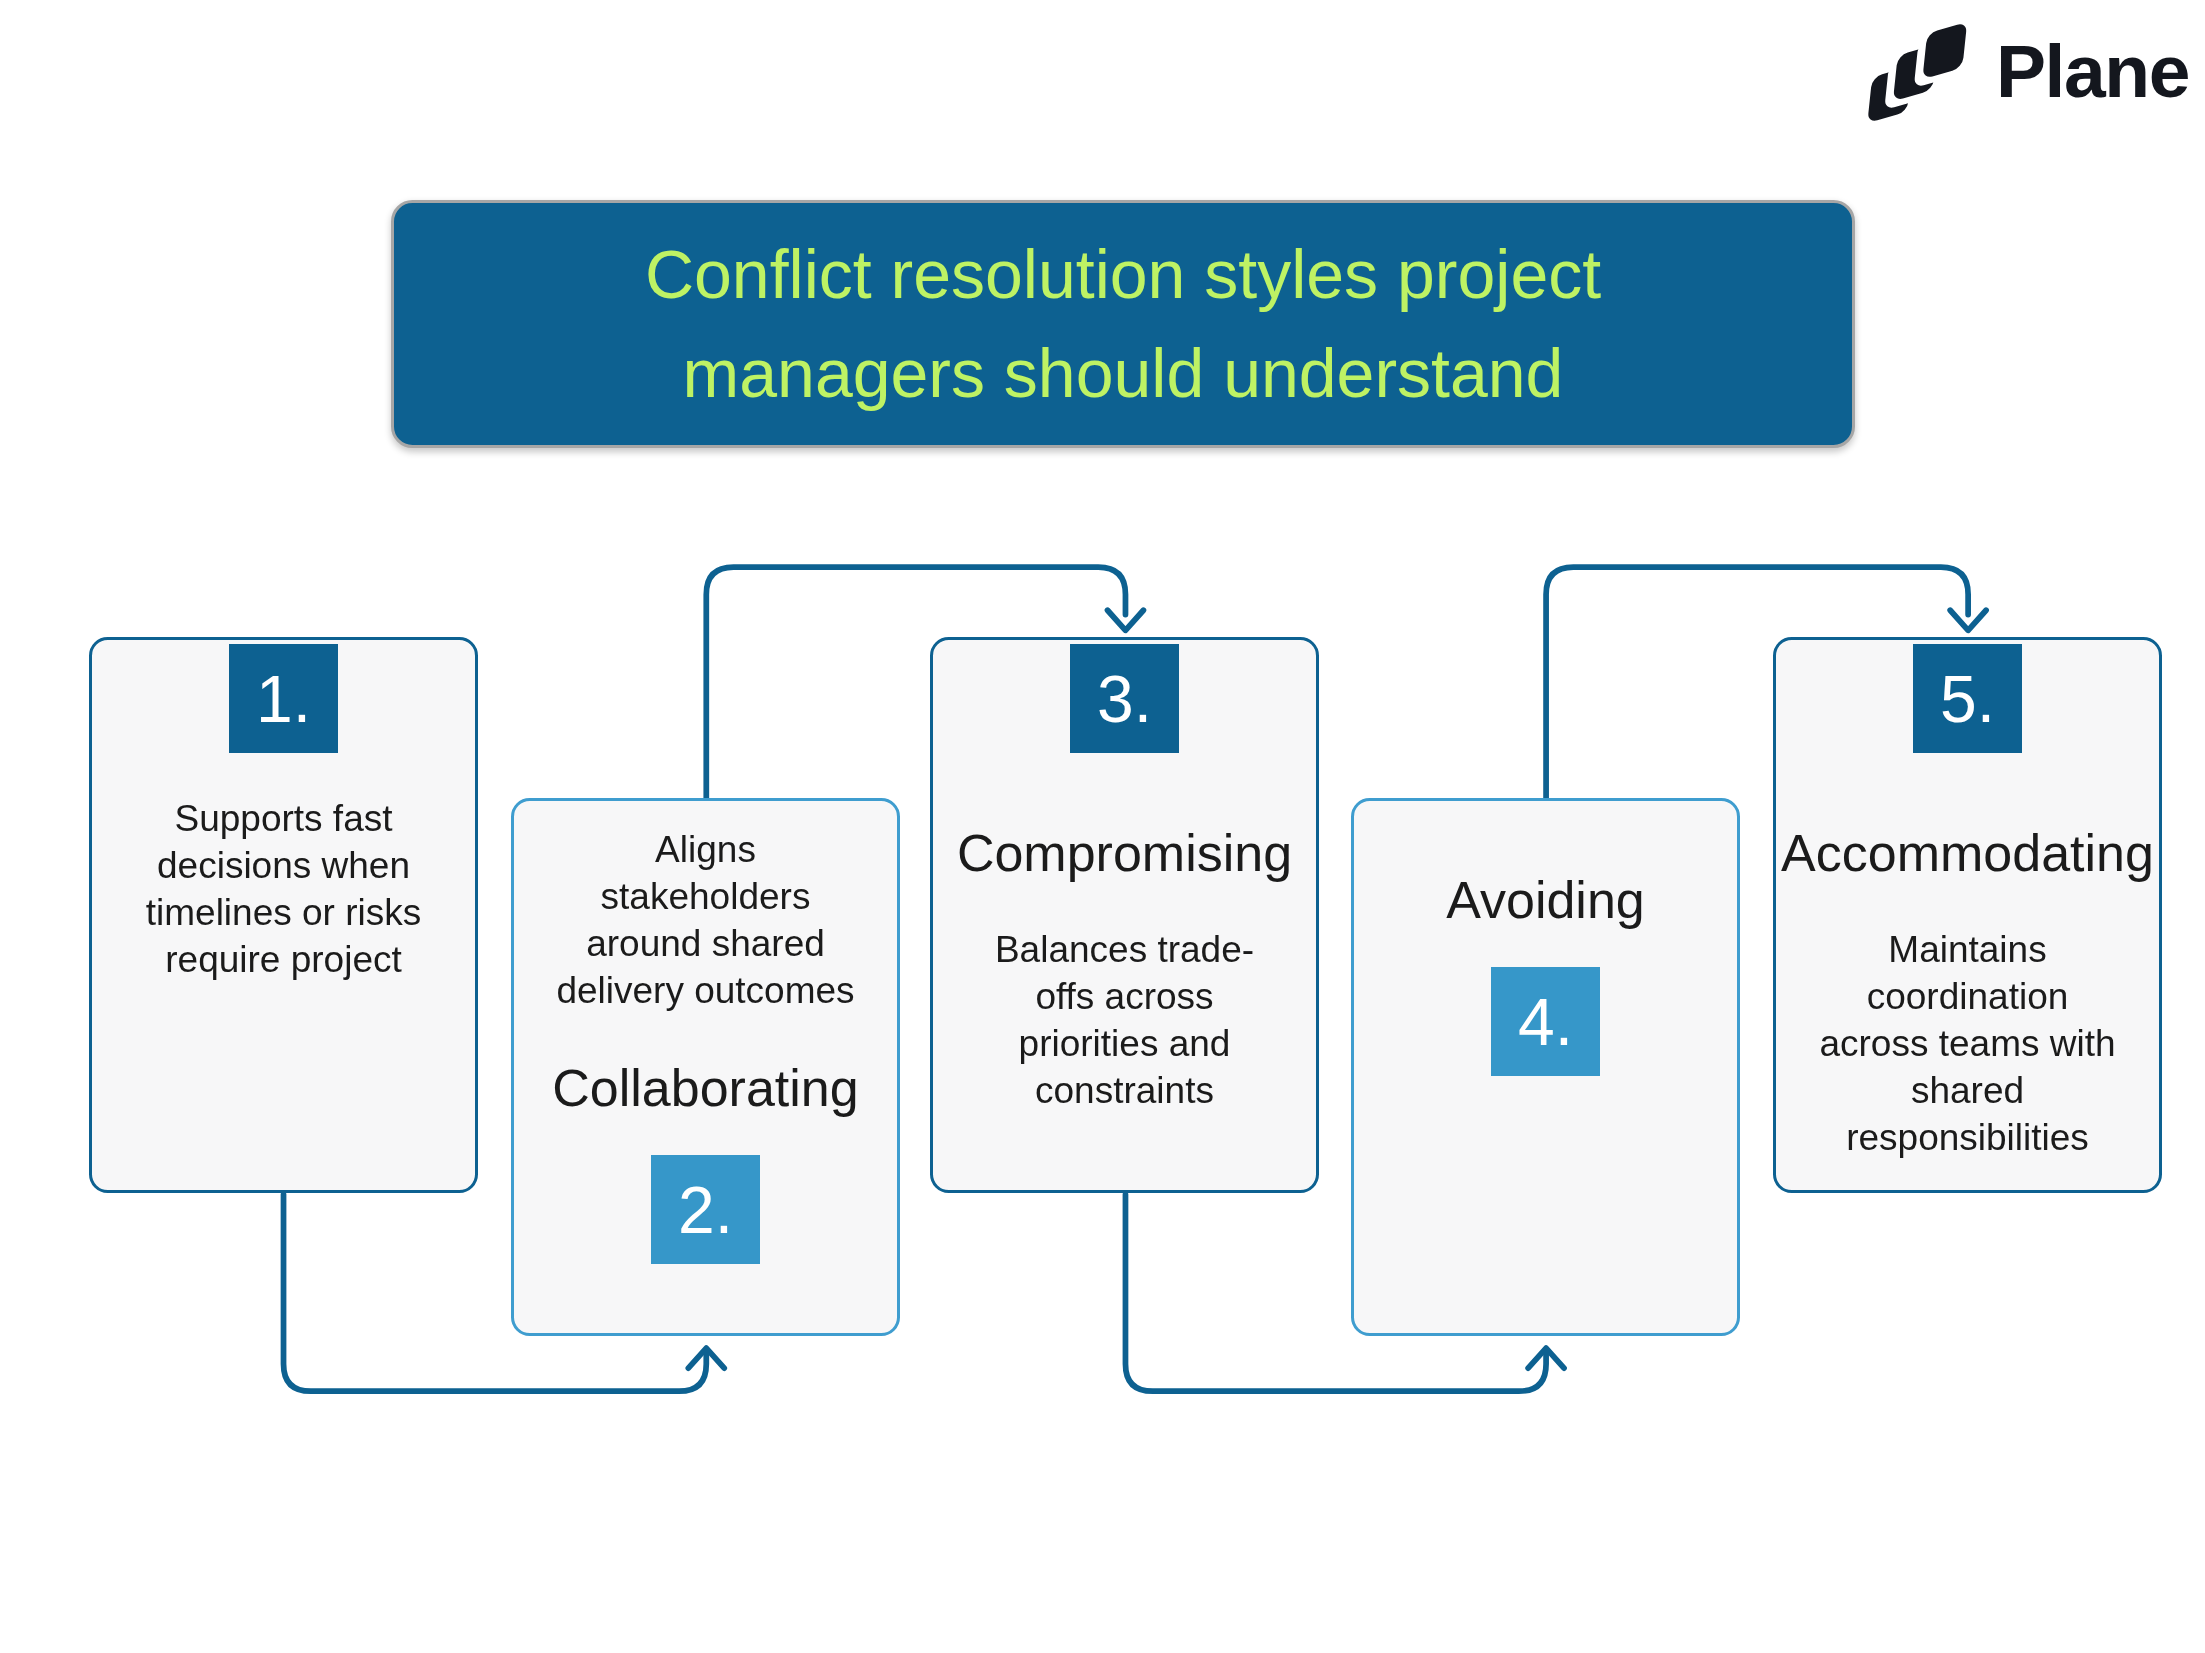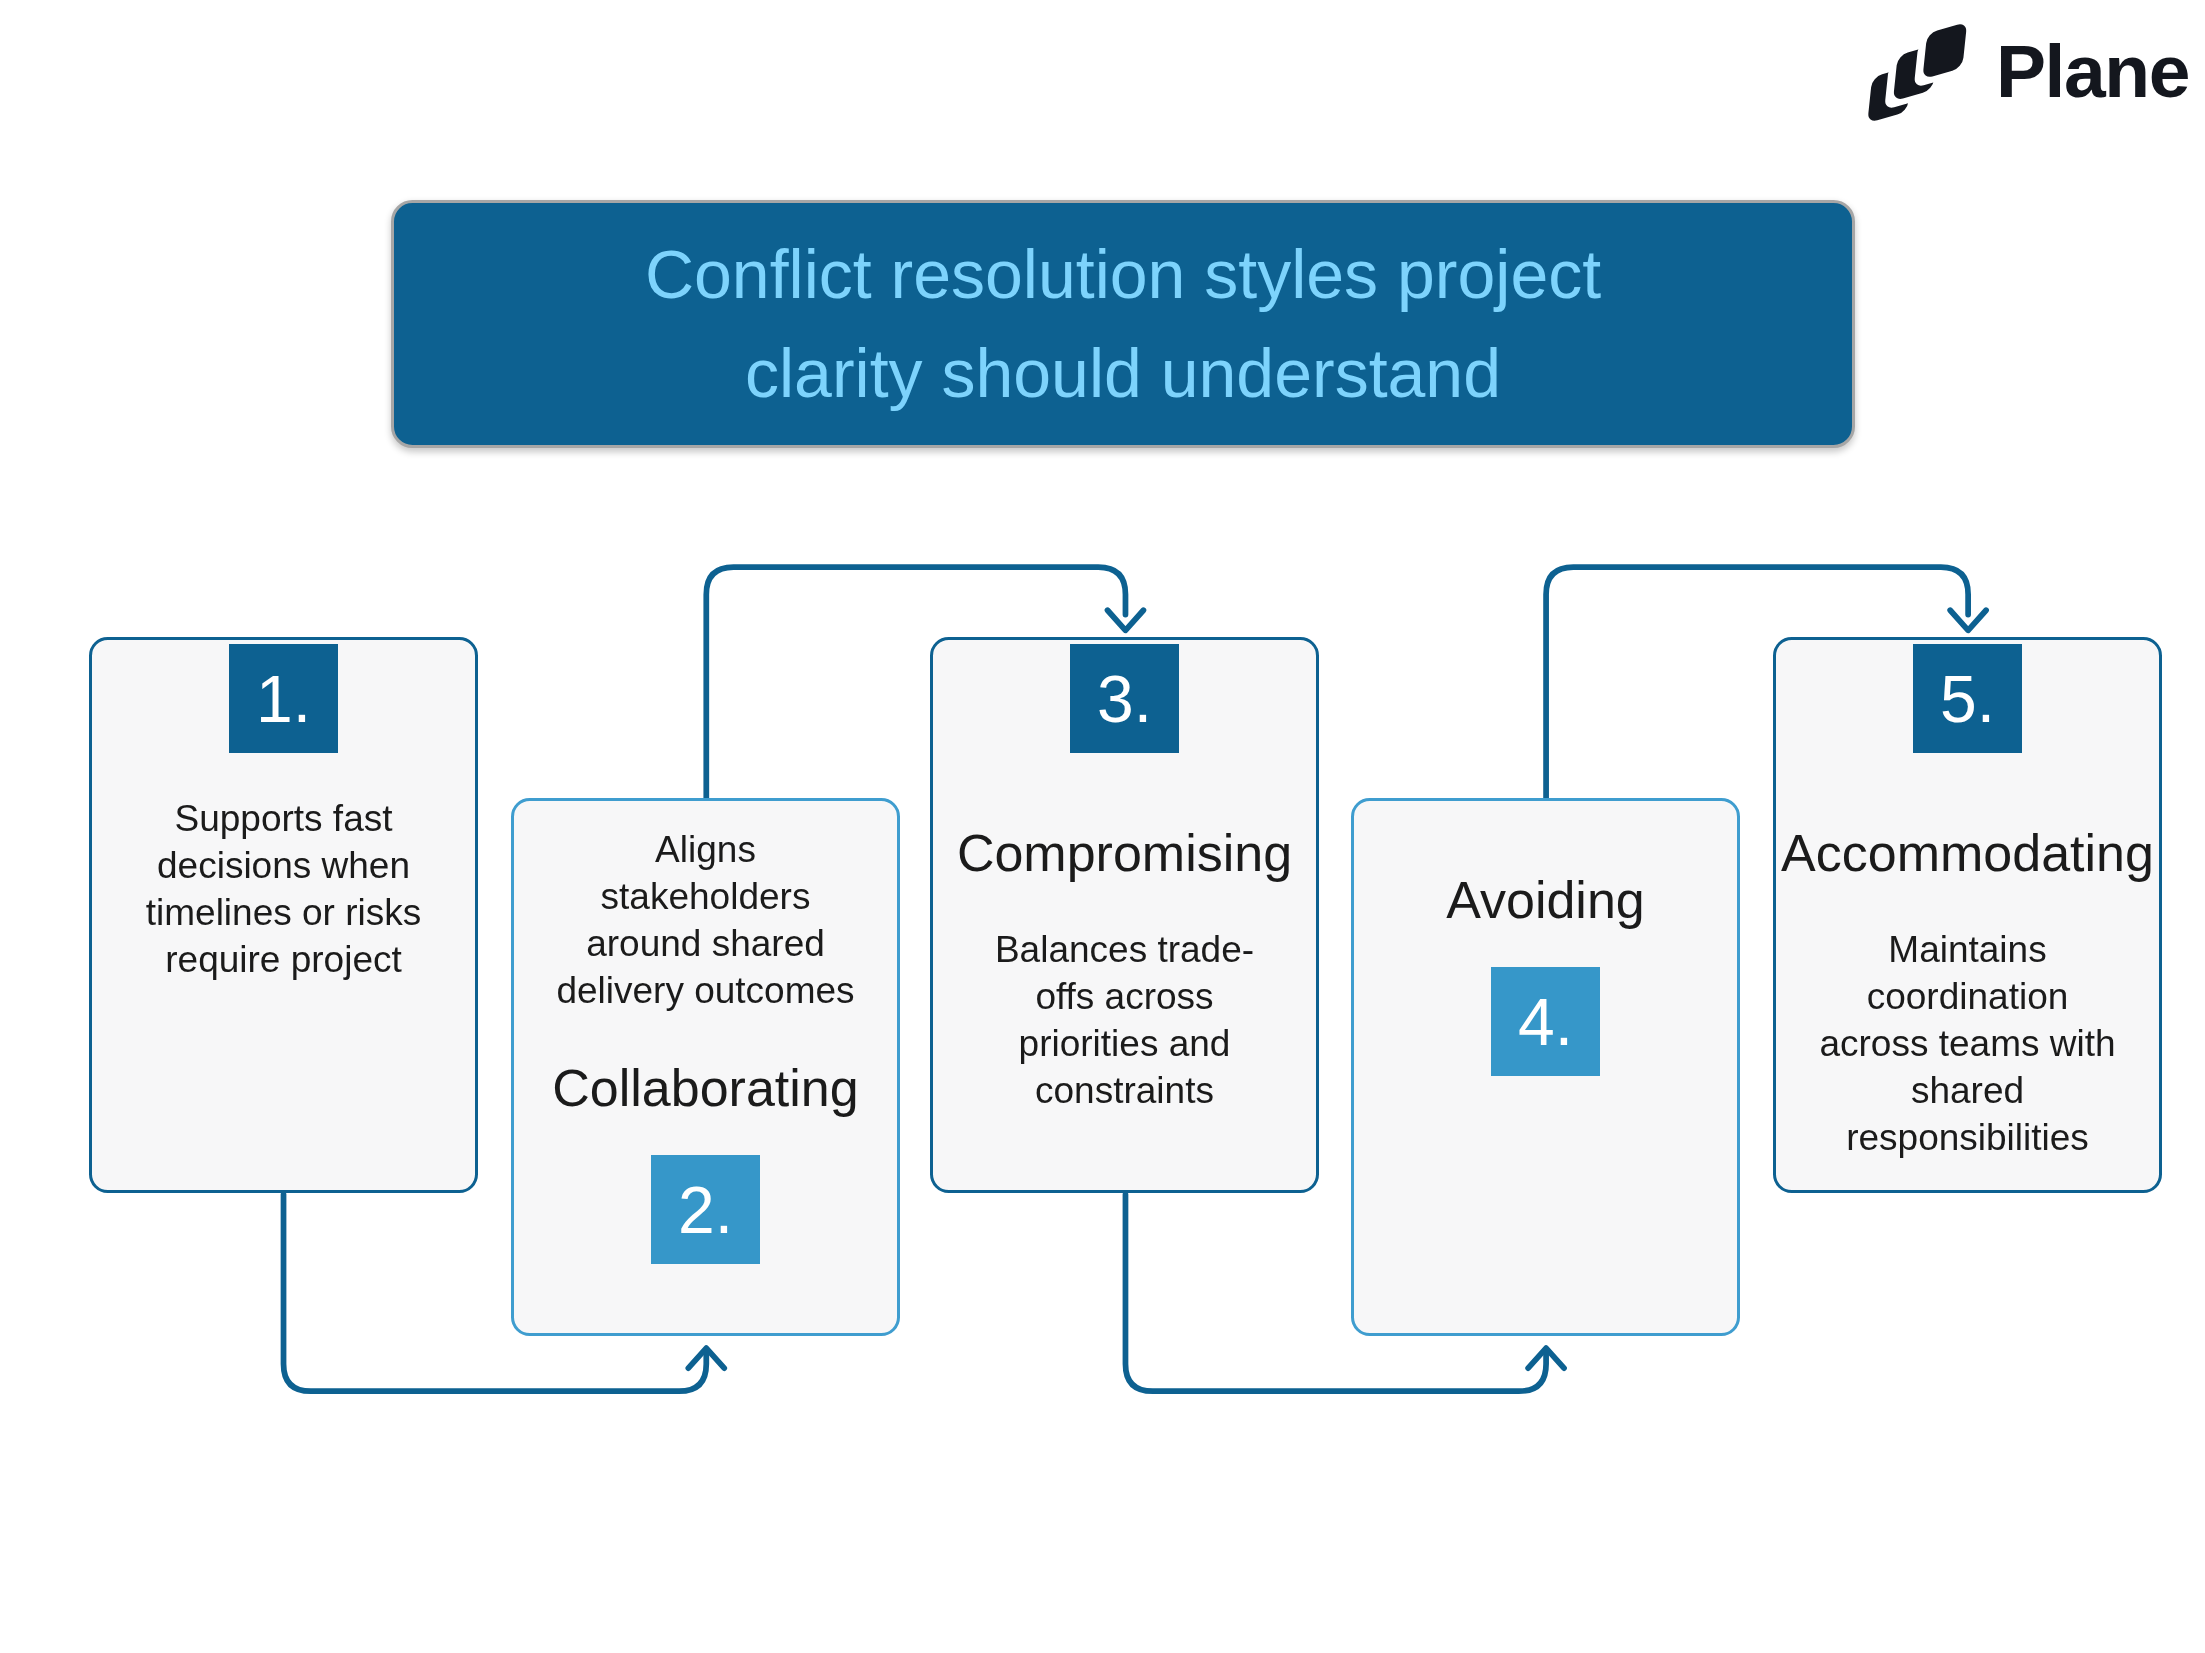--- a/index.html
+++ b/index.html
@@ -22,21 +22,21 @@
   .logo-panel.p0{left:0;top:29px;}
   .logo-panel.p1{left:24.4px;top:14.4px;box-shadow:-8px 6.5px 0 0 #ffffff;}
   .logo-panel.p2{left:52px;top:0;box-shadow:-8px 6.5px 0 0 #ffffff;}
   .logo-text{font-size:75px;font-weight:700;letter-spacing:-1.4px;color:var(--logo);line-height:1;}
 
   
   .title-box{position:absolute;left:391px;top:200px;width:1464px;height:248px;
     background:var(--dark-blue);border:3.6px solid var(--title-border);border-radius:21.5px;
     box-shadow:0 3.6px 7.2px rgba(0,0,0,.22);
     display:flex;flex-direction:column;align-items:center;justify-content:center;}
-  .title-line{color:#7dd3fc;font-size:68px;line-height:99px;font-weight:400;text-align:left;white-space:nowrap;}
+  .title-line{color:#bef264;font-size:68px;line-height:99px;font-weight:400;text-align:left;white-space:nowrap;}
 
   
   .arrows{position:absolute;left:0;top:0;width:2205px;height:1654px;pointer-events:none;}
   .arrows path{fill:none;stroke:var(--dark-blue);stroke-width:8;stroke-linecap:round;stroke-linejoin:round;}
 
   
   .card{position:absolute;width:389px;background:var(--card-bg);border-radius:18.7px;
     display:flex;flex-direction:column;align-items:center;}
   .card.odd{top:637px;height:556px;border:3.6px solid var(--dark-blue);padding-top:4.3px;}
   .card.even{top:798px;height:538px;border:3.6px solid #3f9dcf;padding-top:25px;}
@@ -71,21 +71,21 @@
     <div class="logo-mark">
       <div class="logo-panel p0"></div>
       <div class="logo-panel p1"></div>
       <div class="logo-panel p2"></div>
     </div>
     <div class="logo-text">Plane</div>
   </div>
 
   <div class="title-box">
     <div class="title-line">Conflict resolution styles project</div>
-    <div class="title-line">clarity should understand</div>
+    <div class="title-line">managers should understand</div>
   </div>
 
   <svg class="arrows" viewBox="0 0 3072 2304" aria-hidden="true">
     <g>
       <path d="M 395 1664 L 395 1900 Q 395 1938 433 1938 L 946 1938 Q 984 1938 984 1900 L 984 1884"></path>
       <path d="M 959 1906 L 984 1878 L 1009 1906"></path>
     </g>
     <g>
       <path d="M 984 1112 L 984 828 Q 984 790 1022 790 L 1530 790 Q 1568 790 1568 828 L 1568 856"></path>
       <path d="M 1543 850 L 1568 878 L 1593 850"></path>

